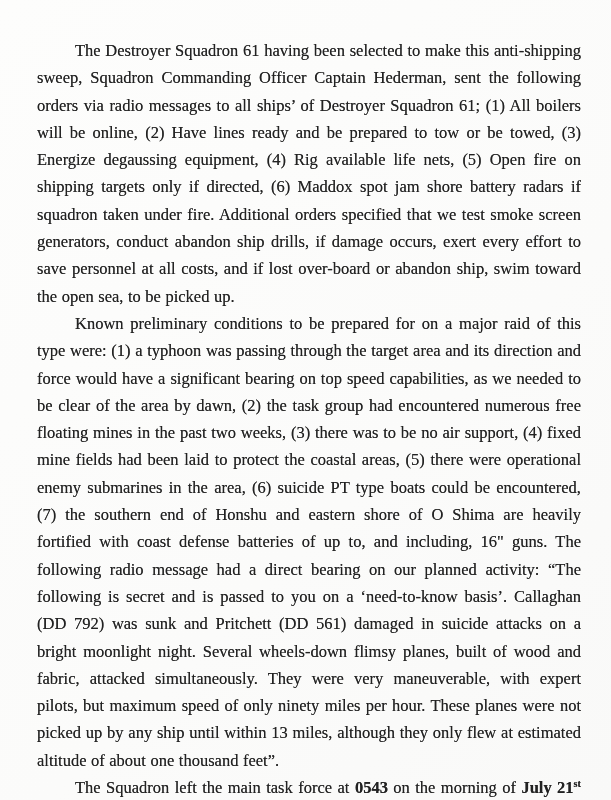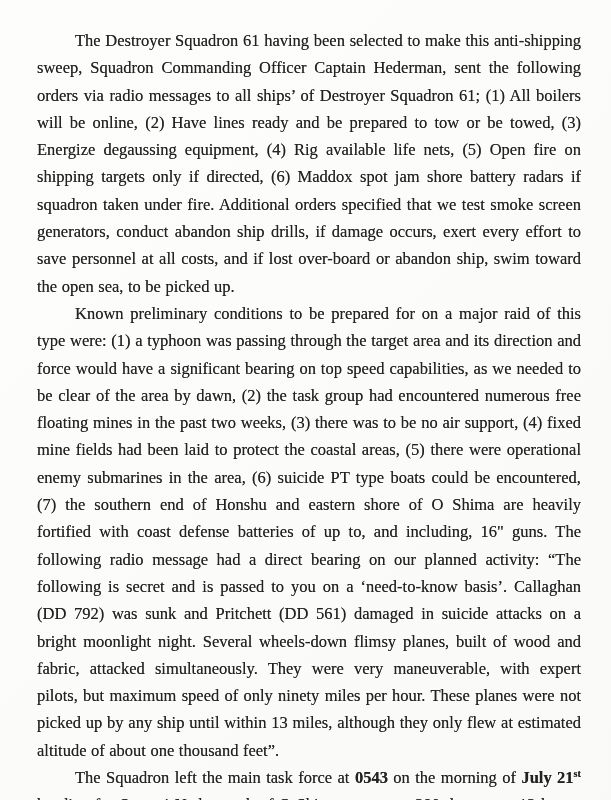--- a/index.html
+++ b/index.html
@@ -7,21 +7,21 @@
     padding: 0;
     background: #e9e9e9;
   }
   .page {
     position: relative;
     width: 611px;
     height: 800px;
     margin: 0 auto;
     box-sizing: border-box;
     background: linear-gradient(135deg, #fdfdfc 0%, #fbfbfa 60%, #f9f9f8 100%);
-    padding: 27px 30px 14px 37px;
+    padding: 37px 30px 14px 37px;
     display: flex;
     flex-direction: column;
     overflow: hidden;
     font-family: "Liberation Serif", "DejaVu Serif", serif;
   }
   .body-text {
     width: 544px;
   }
   .para {
     margin: 0;

